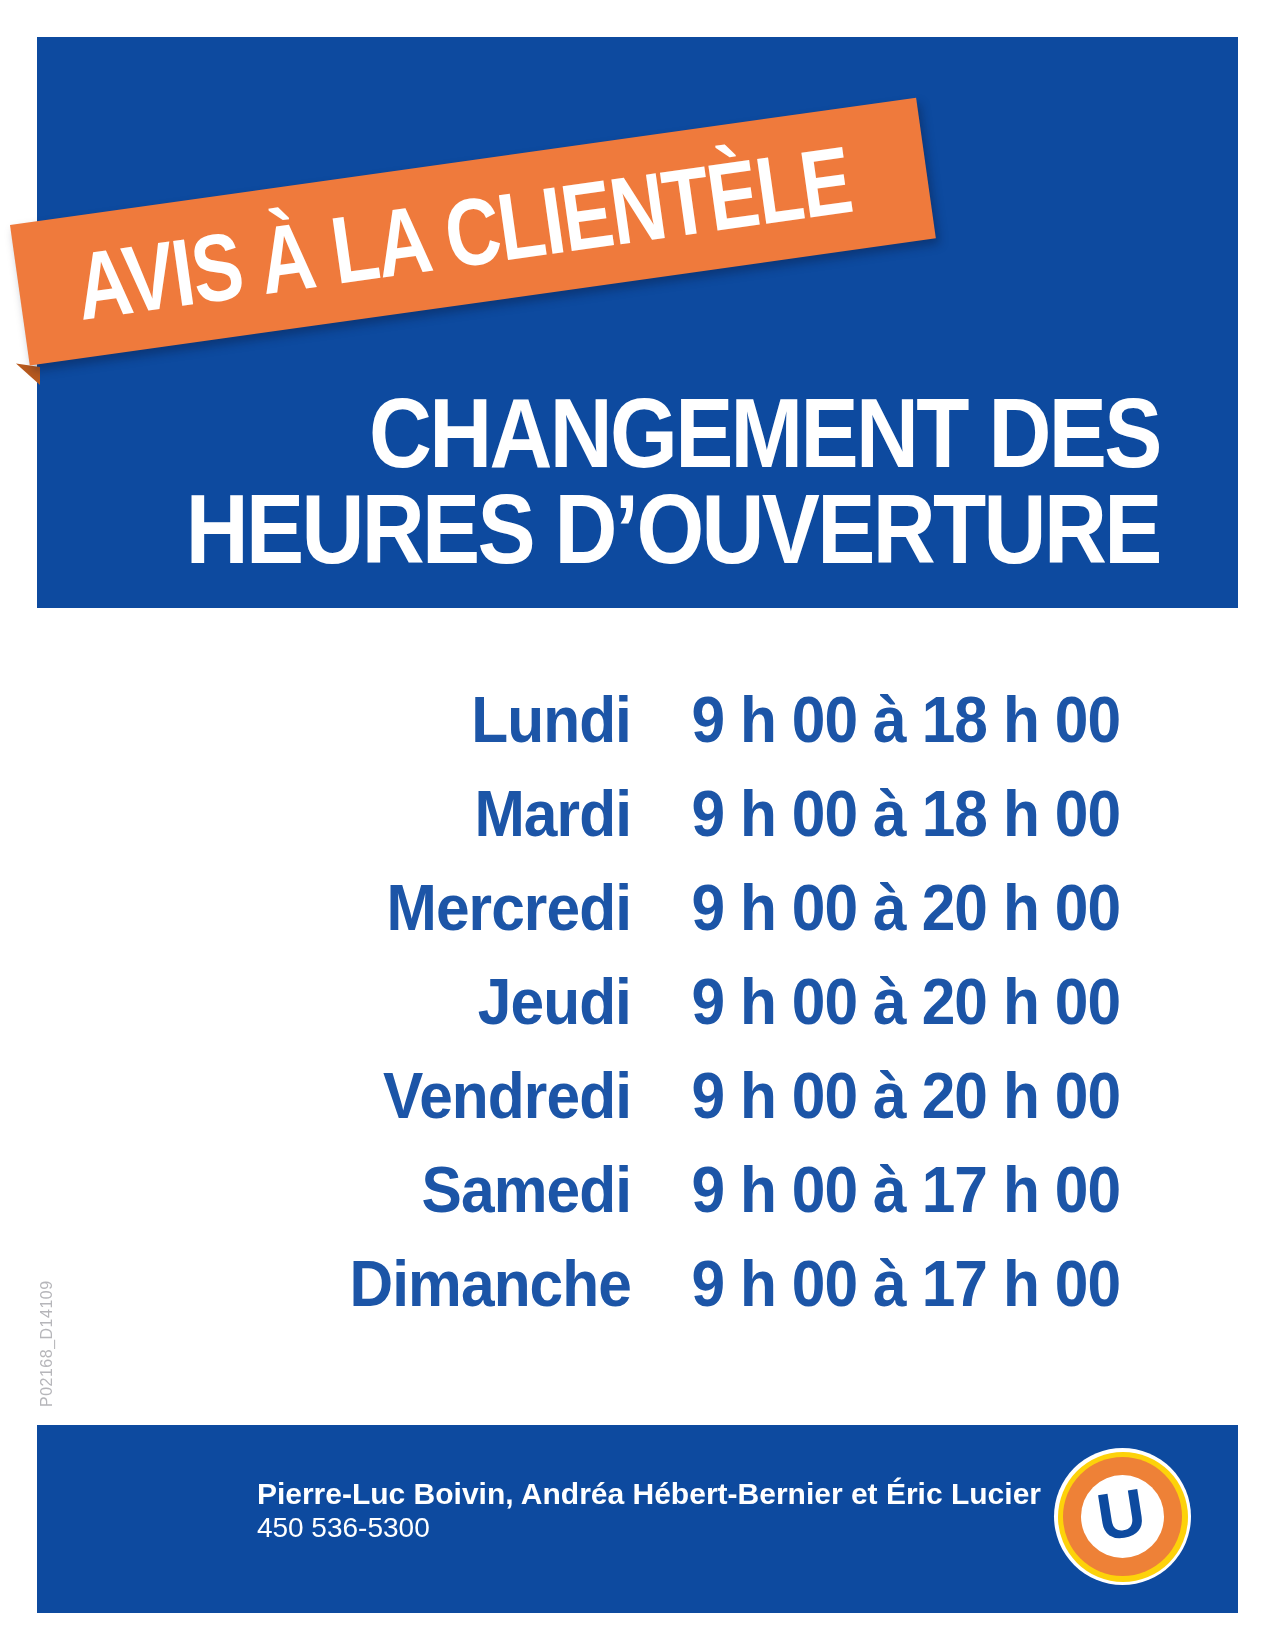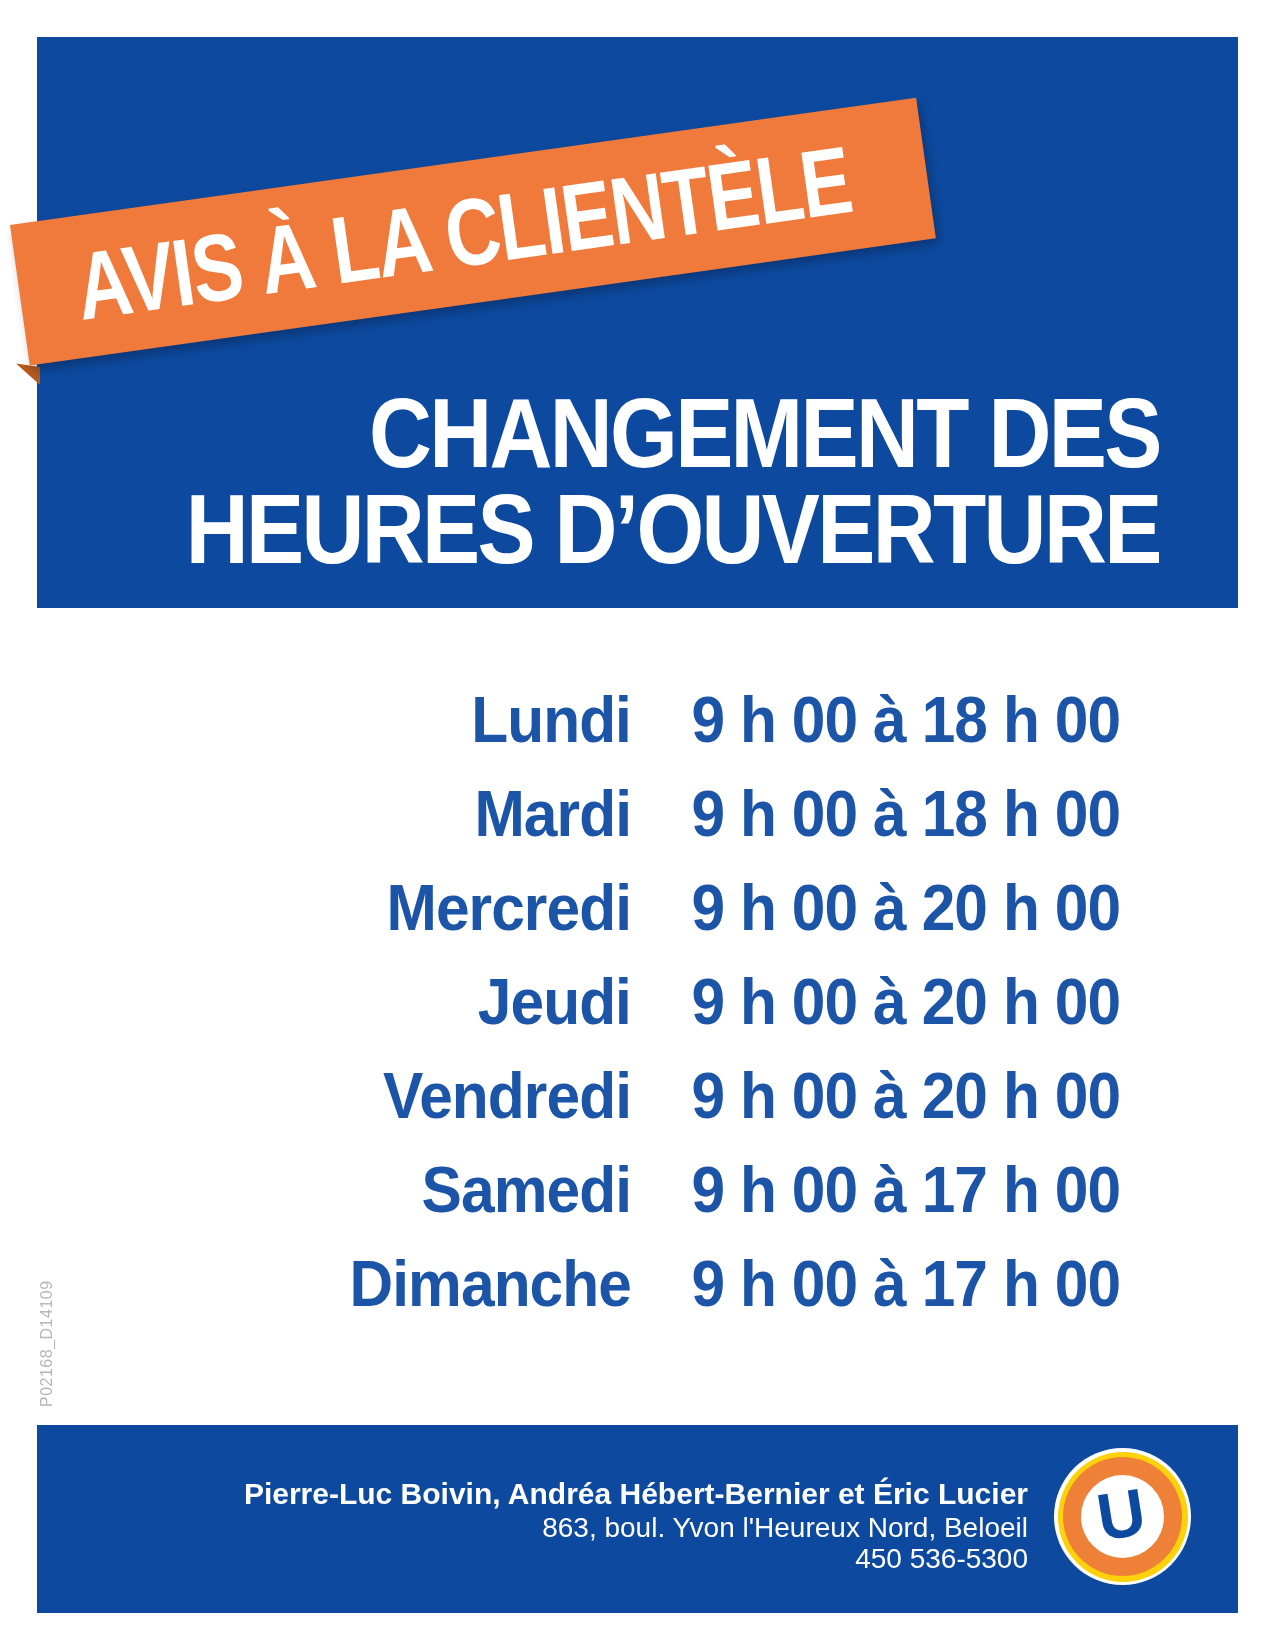--- a/index.html
+++ b/index.html
@@ -34,21 +34,21 @@
   .hours .time{display:block;padding-left:65px;transform:scaleX(0.93);
                transform-origin:0 50%;white-space:nowrap;}
 
   
   .print-code{position:absolute;left:38px;top:1407px;transform:rotate(-90deg);
               transform-origin:0 0;font-size:16px;letter-spacing:.5px;color:#b6b6ba;
               white-space:nowrap;}
 
   
   .footer-bar{position:absolute;left:37px;top:1425px;width:1201px;height:188px;background:#0d4a9f;}
-  .footer-text{position:absolute;right:247px;top:1476px;text-align:right;color:#ffffff;z-index:2;}
+  .footer-text{position:absolute;right:234px;top:1476px;color:#ffffff;z-index:2;}
   .footer-names{font-size:30px;font-weight:700;line-height:36px;white-space:nowrap;}
   .footer-address,.footer-phone{font-size:28px;font-weight:400;line-height:31px;white-space:nowrap;}
 
   
   .logo{position:absolute;left:1054px;top:1448px;width:137px;height:137px;z-index:3;}
   .logo .ring-white{position:absolute;inset:0;border-radius:50%;background:#ffffff;}
   .logo .ring-yellow{position:absolute;inset:3.5px;border-radius:50%;background:#fdd20a;}
   .logo .ring-orange{position:absolute;inset:9px;border-radius:50%;background:#ee8137;}
   .logo .disc{position:absolute;inset:27px;border-radius:50%;background:#ffffff;}
   .logo .u{position:absolute;left:0;top:0;width:137px;height:137px;display:flex;
@@ -102,21 +102,20 @@
       <span class="time">9 h 00 à 17 h 00</span>
     </div>
   </div>
 
   <div class="print-code">P02168_D14109</div>
 
   <div class="footer-bar"></div>
 
   <div class="footer-text">
     <div class="footer-names">Pierre-Luc Boivin, Andréa Hébert-Bernier et Éric Lucier</div>
-    <div class="footer-address">863, boul. Yvon l'Heureux Nord, Beloeil</div>
     <div class="footer-phone">450 536-5300</div>
   </div>
 
   <div class="logo">
     <div class="ring-white"></div>
     <div class="ring-yellow"></div>
     <div class="ring-orange"></div>
     <div class="disc"></div>
     <div class="u">U</div>
   </div>

